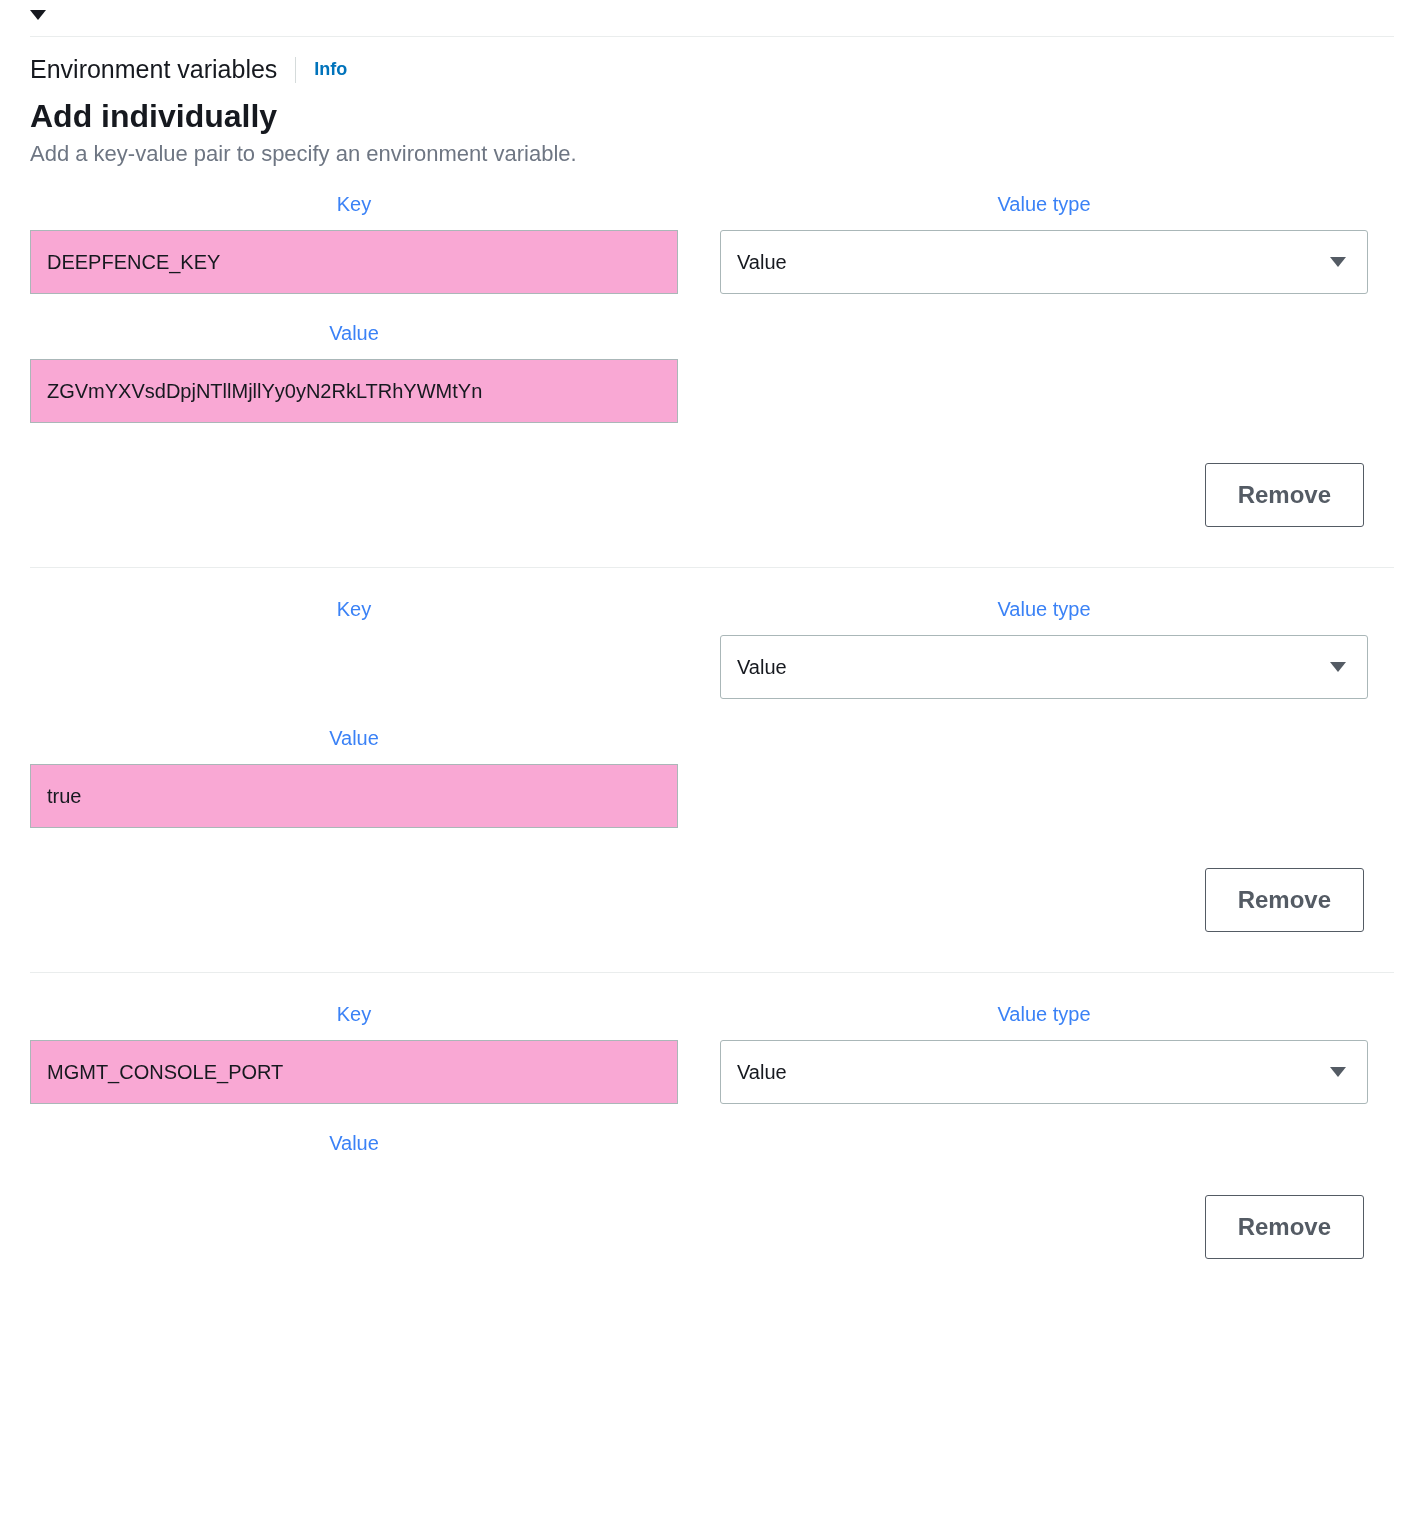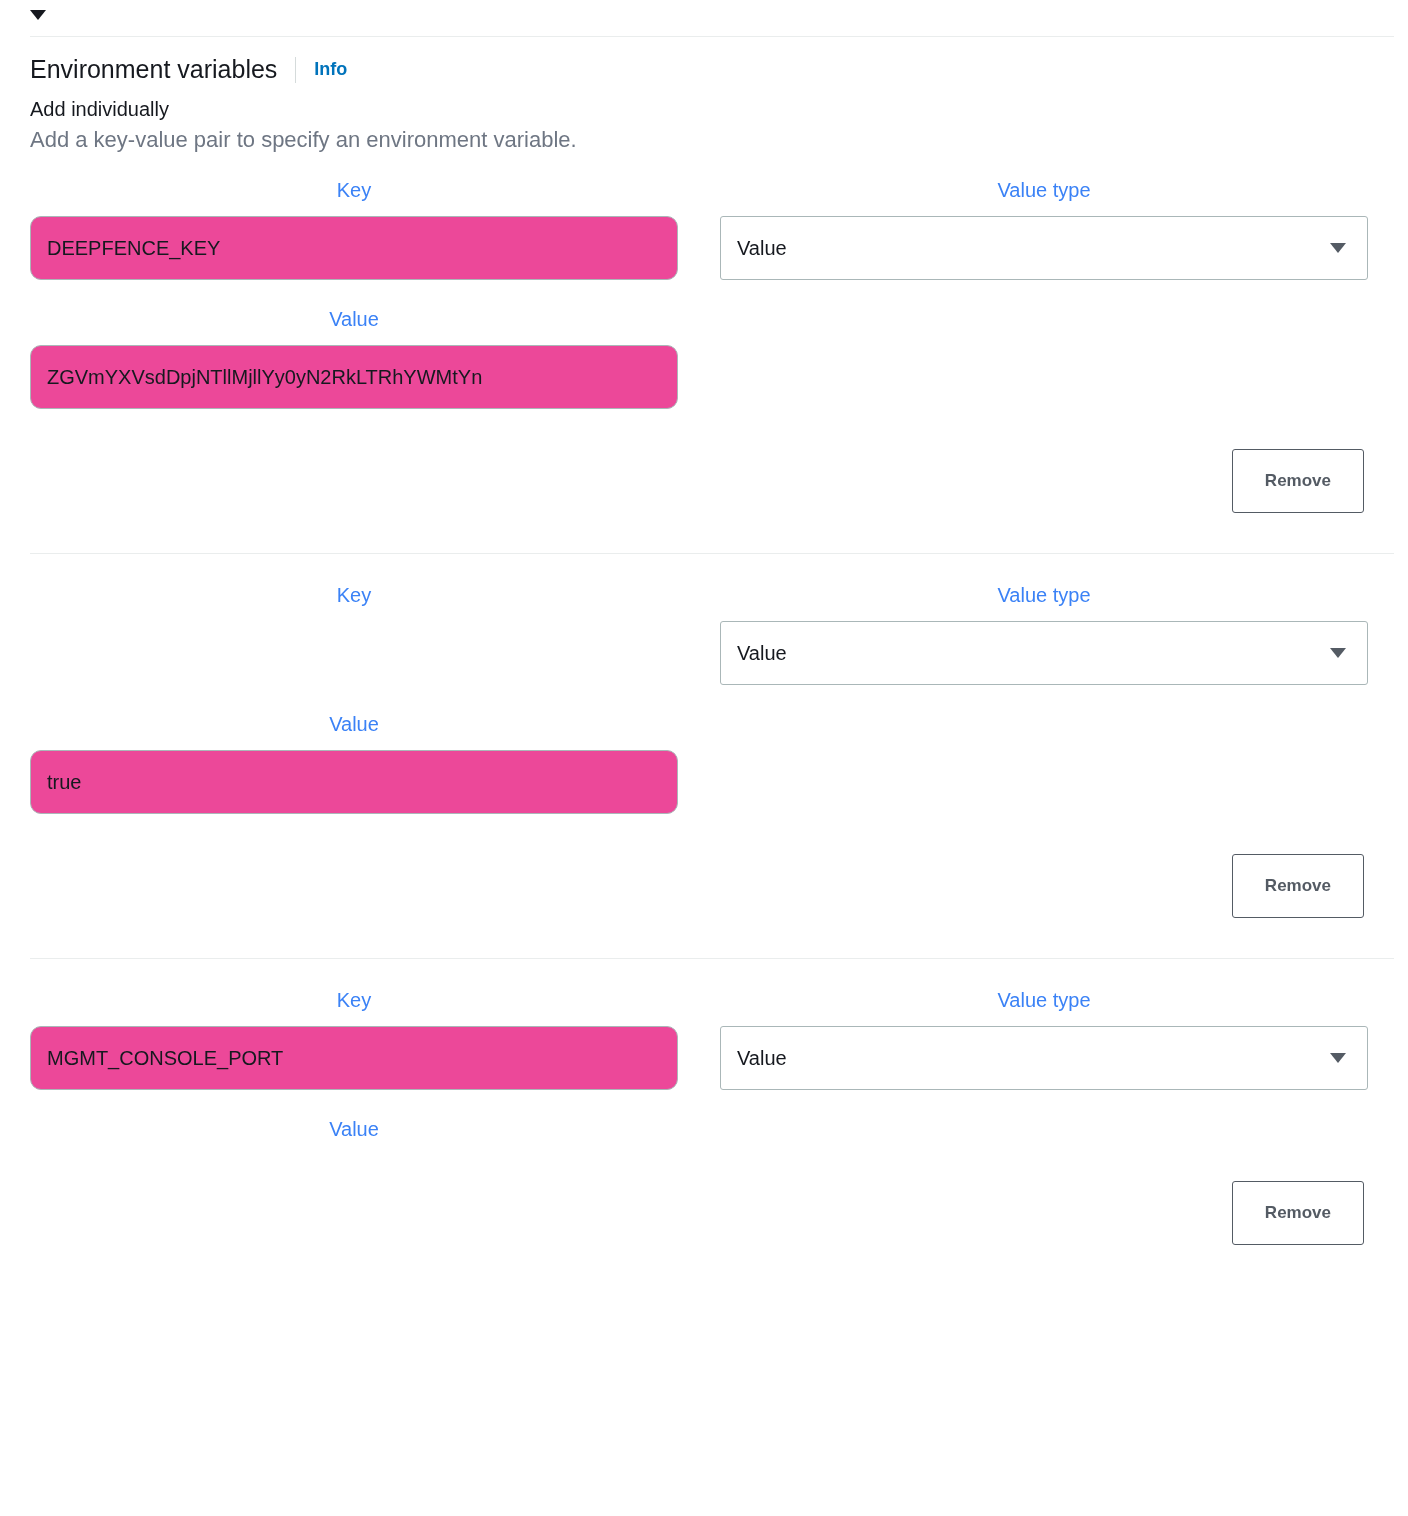--- a/index.html
+++ b/index.html
@@ -57,22 +57,22 @@
       background: #d5dbdb;
       margin: 0 18px 0 18px;
     }
     .info-link {
       color: #0073bb;
       font-weight: 700;
       font-size: 18px;
       cursor: pointer;
     }
     .subtitle {
-      font-size: 20px;
-      font-weight: 400;
+      font-size: 32px;
+      font-weight: 700;
       color: #16191f;
       margin-bottom: 6px;
     }
     .subtitle-desc {
       font-size: 22px;
       color: #6e7683;
       margin-bottom: 26px;
     }
     .entry-block {
       padding-bottom: 40px;
@@ -97,25 +97,25 @@
       font-weight: 400;
       color: #3b82f6;
       margin-bottom: 14px;
       display: block;
       text-align: center;
     }
     .text-input {
       width: 100%;
       height: 64px;
       border: 1px solid #aab7b8;
-      border-radius: 11px;
+      border-radius: 0;
       font-size: 20px;
       padding: 0 16px;
       color: #16191f;
-      background: #ec4899;
+      background: #f9a8d4;
       font-family: inherit;
     }
     .select-wrap {
       position: relative;
       width: 100%;
     }
     .select {
       width: 100%;
       height: 64px;
       border: 1px solid #aab7b8;
@@ -148,21 +148,21 @@
       display: flex;
       justify-content: flex-end;
       padding-right: 30px;
     }
     .remove-btn {
       height: 64px;
       padding: 0 32px;
       border: 1px solid #545b64;
       border-radius: 3px;
       background: #fff;
-      font-size: 17px;
+      font-size: 24px;
       font-weight: 700;
       color: #545b64;
       cursor: pointer;
       font-family: inherit;
     }
   </style>
 </head>
 <body>
 
 <div class="container">

